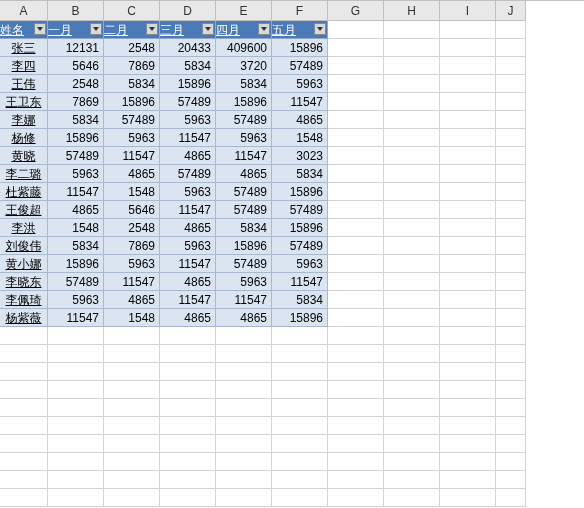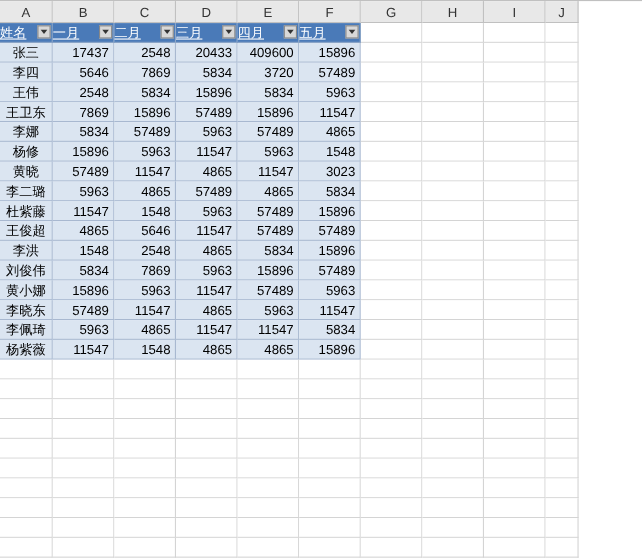--- a/index.html
+++ b/index.html
@@ -64,20 +64,21 @@
       height: 18px;
       line-height: 18px;
       text-align: right;
       padding-right: 4px;
       font-size: 12px;
       color: #000;
     }
     .data-cell.name {
       text-align: center;
       padding-right: 0;
+      text-decoration: underline;
     }
     .empty-cell {
       background: #fff;
       border-right: 1px solid #d4d4d4;
       border-bottom: 1px solid #d4d4d4;
       height: 18px;
     }
   </style>
 </head>
 <body>
@@ -97,21 +98,21 @@
     <div class="table-header"><span>一月</span><span class="filter-icon"></span></div>
     <div class="table-header"><span>二月</span><span class="filter-icon"></span></div>
     <div class="table-header"><span>三月</span><span class="filter-icon"></span></div>
     <div class="table-header"><span>四月</span><span class="filter-icon"></span></div>
     <div class="table-header"><span>五月</span><span class="filter-icon"></span></div>
     <div class="empty-cell"></div>
     <div class="empty-cell"></div>
     <div class="empty-cell"></div>
     <div class="empty-cell"></div>
     <div class="data-cell name">张三</div>
-    <div class="data-cell">17437</div>
+    <div class="data-cell">12131</div>
     <div class="data-cell">2548</div>
     <div class="data-cell">20433</div>
     <div class="data-cell">409600</div>
     <div class="data-cell">15896</div>
     <div class="empty-cell"></div>
     <div class="empty-cell"></div>
     <div class="empty-cell"></div>
     <div class="empty-cell"></div>
     <div class="data-cell name">李四</div>
     <div class="data-cell">5646</div>

